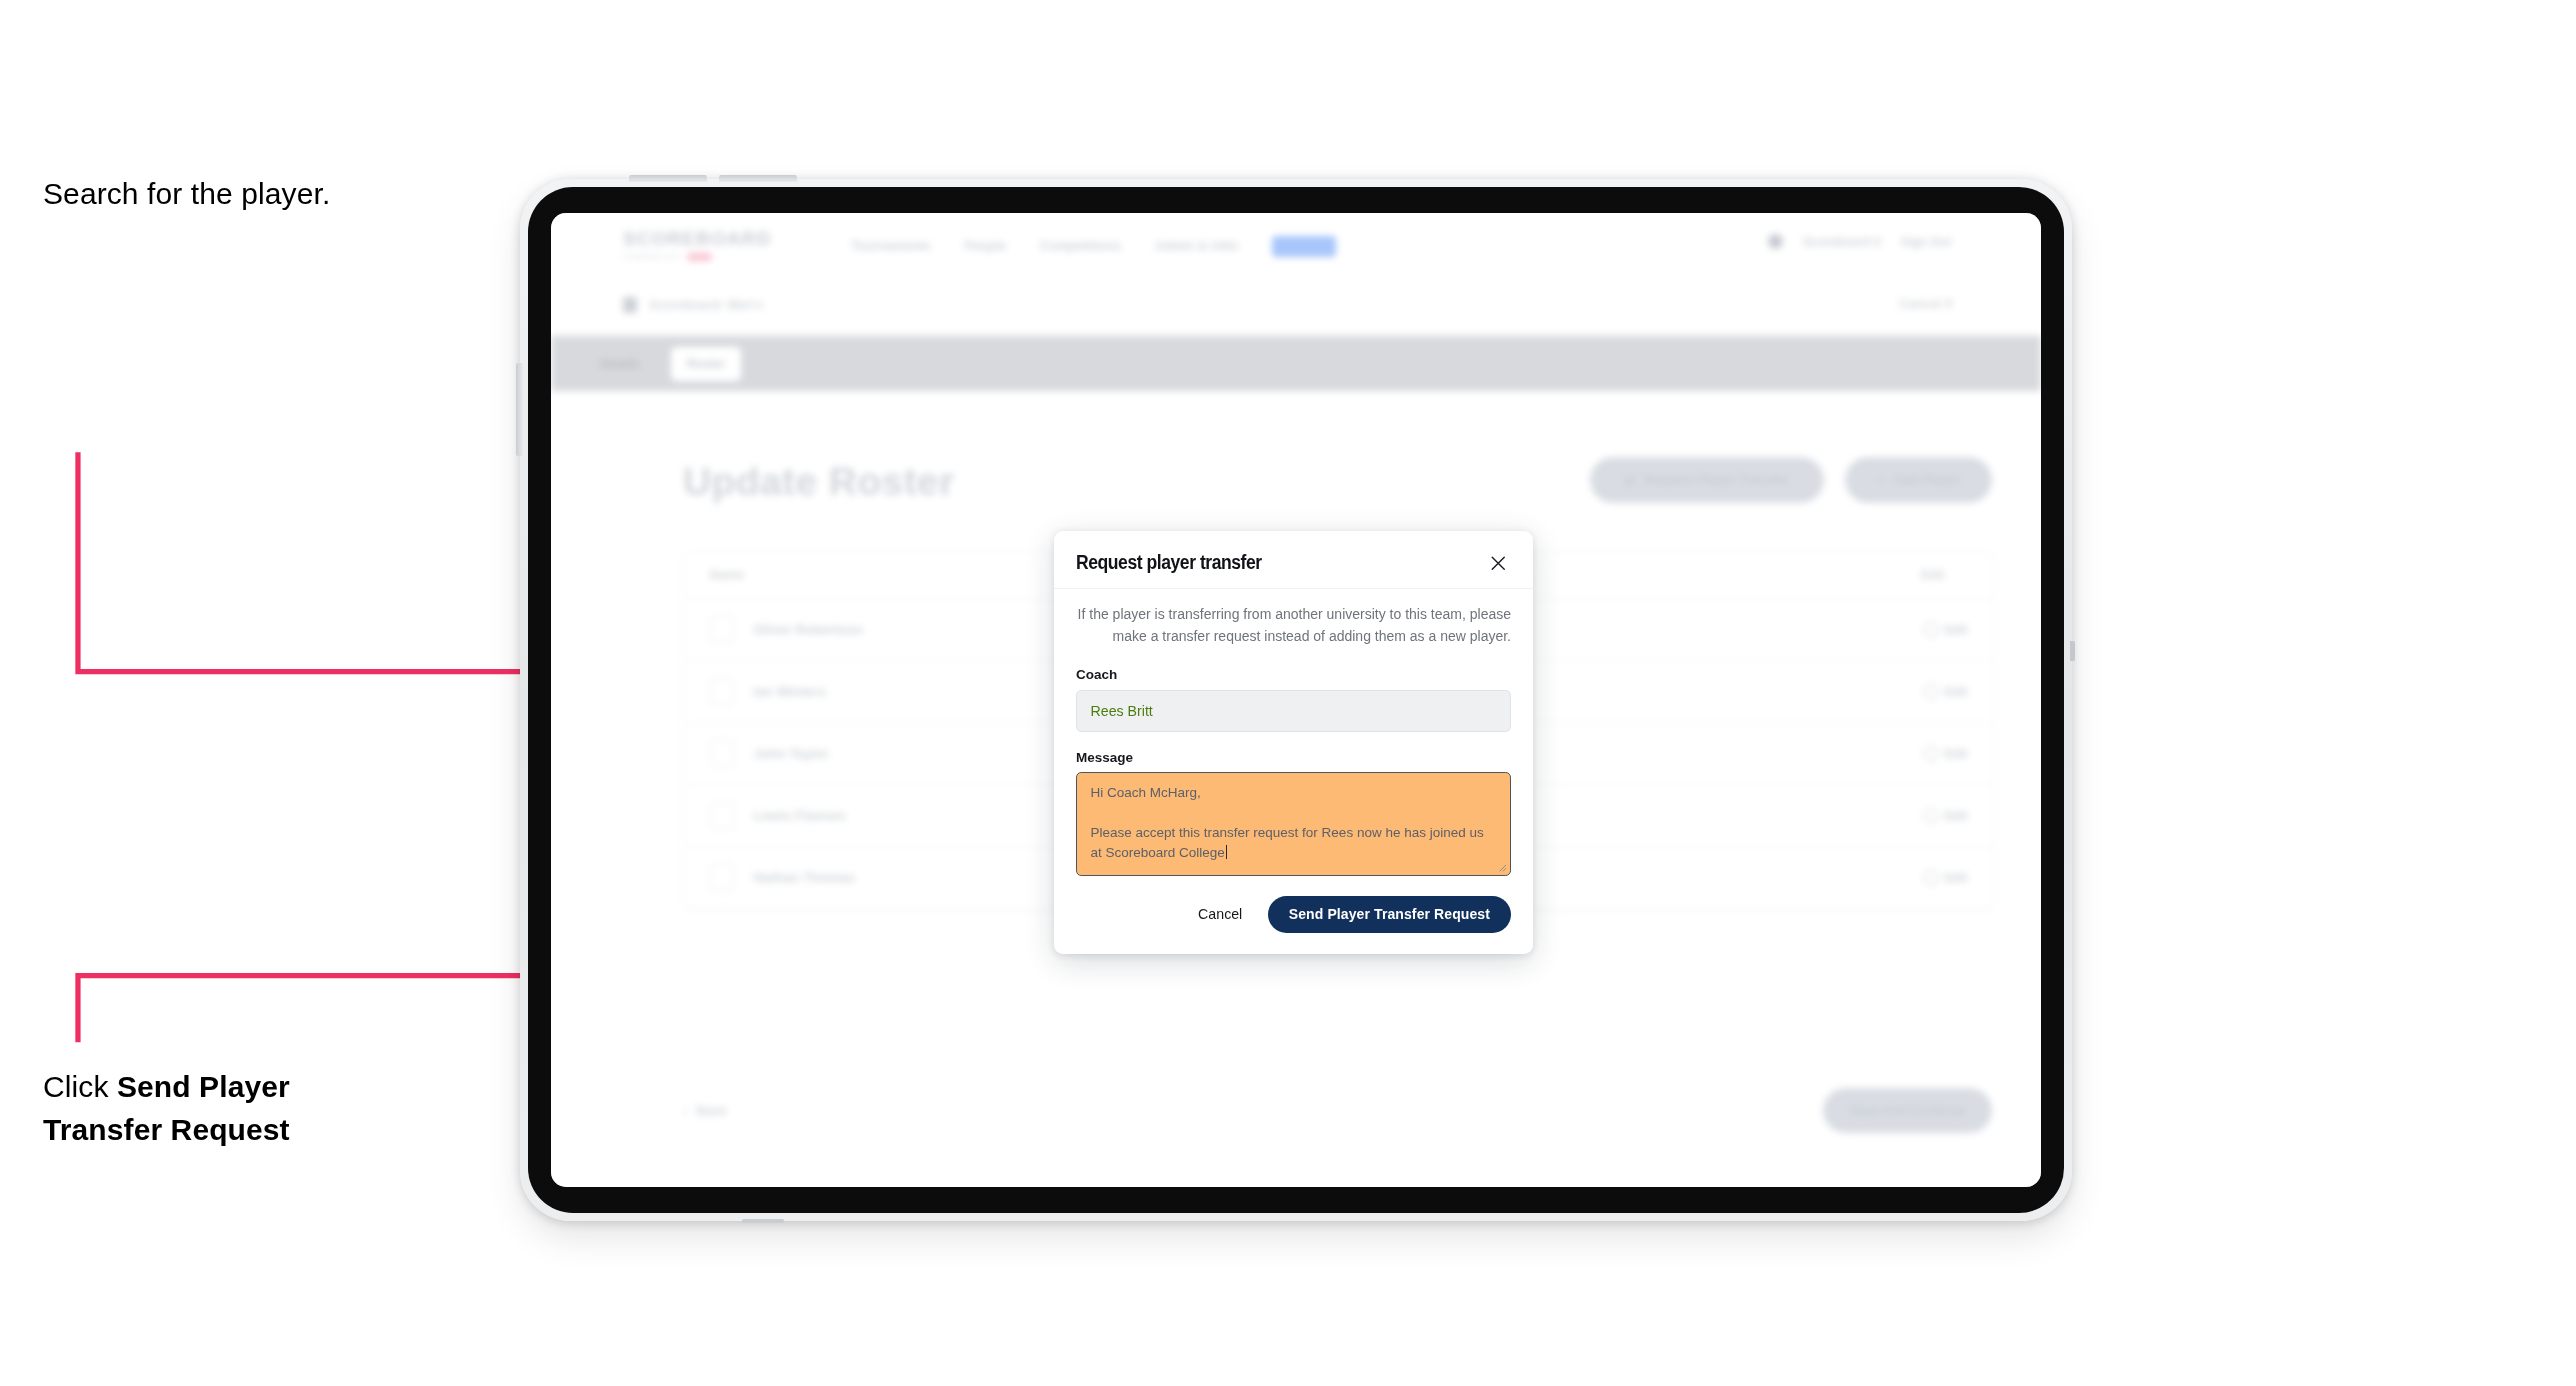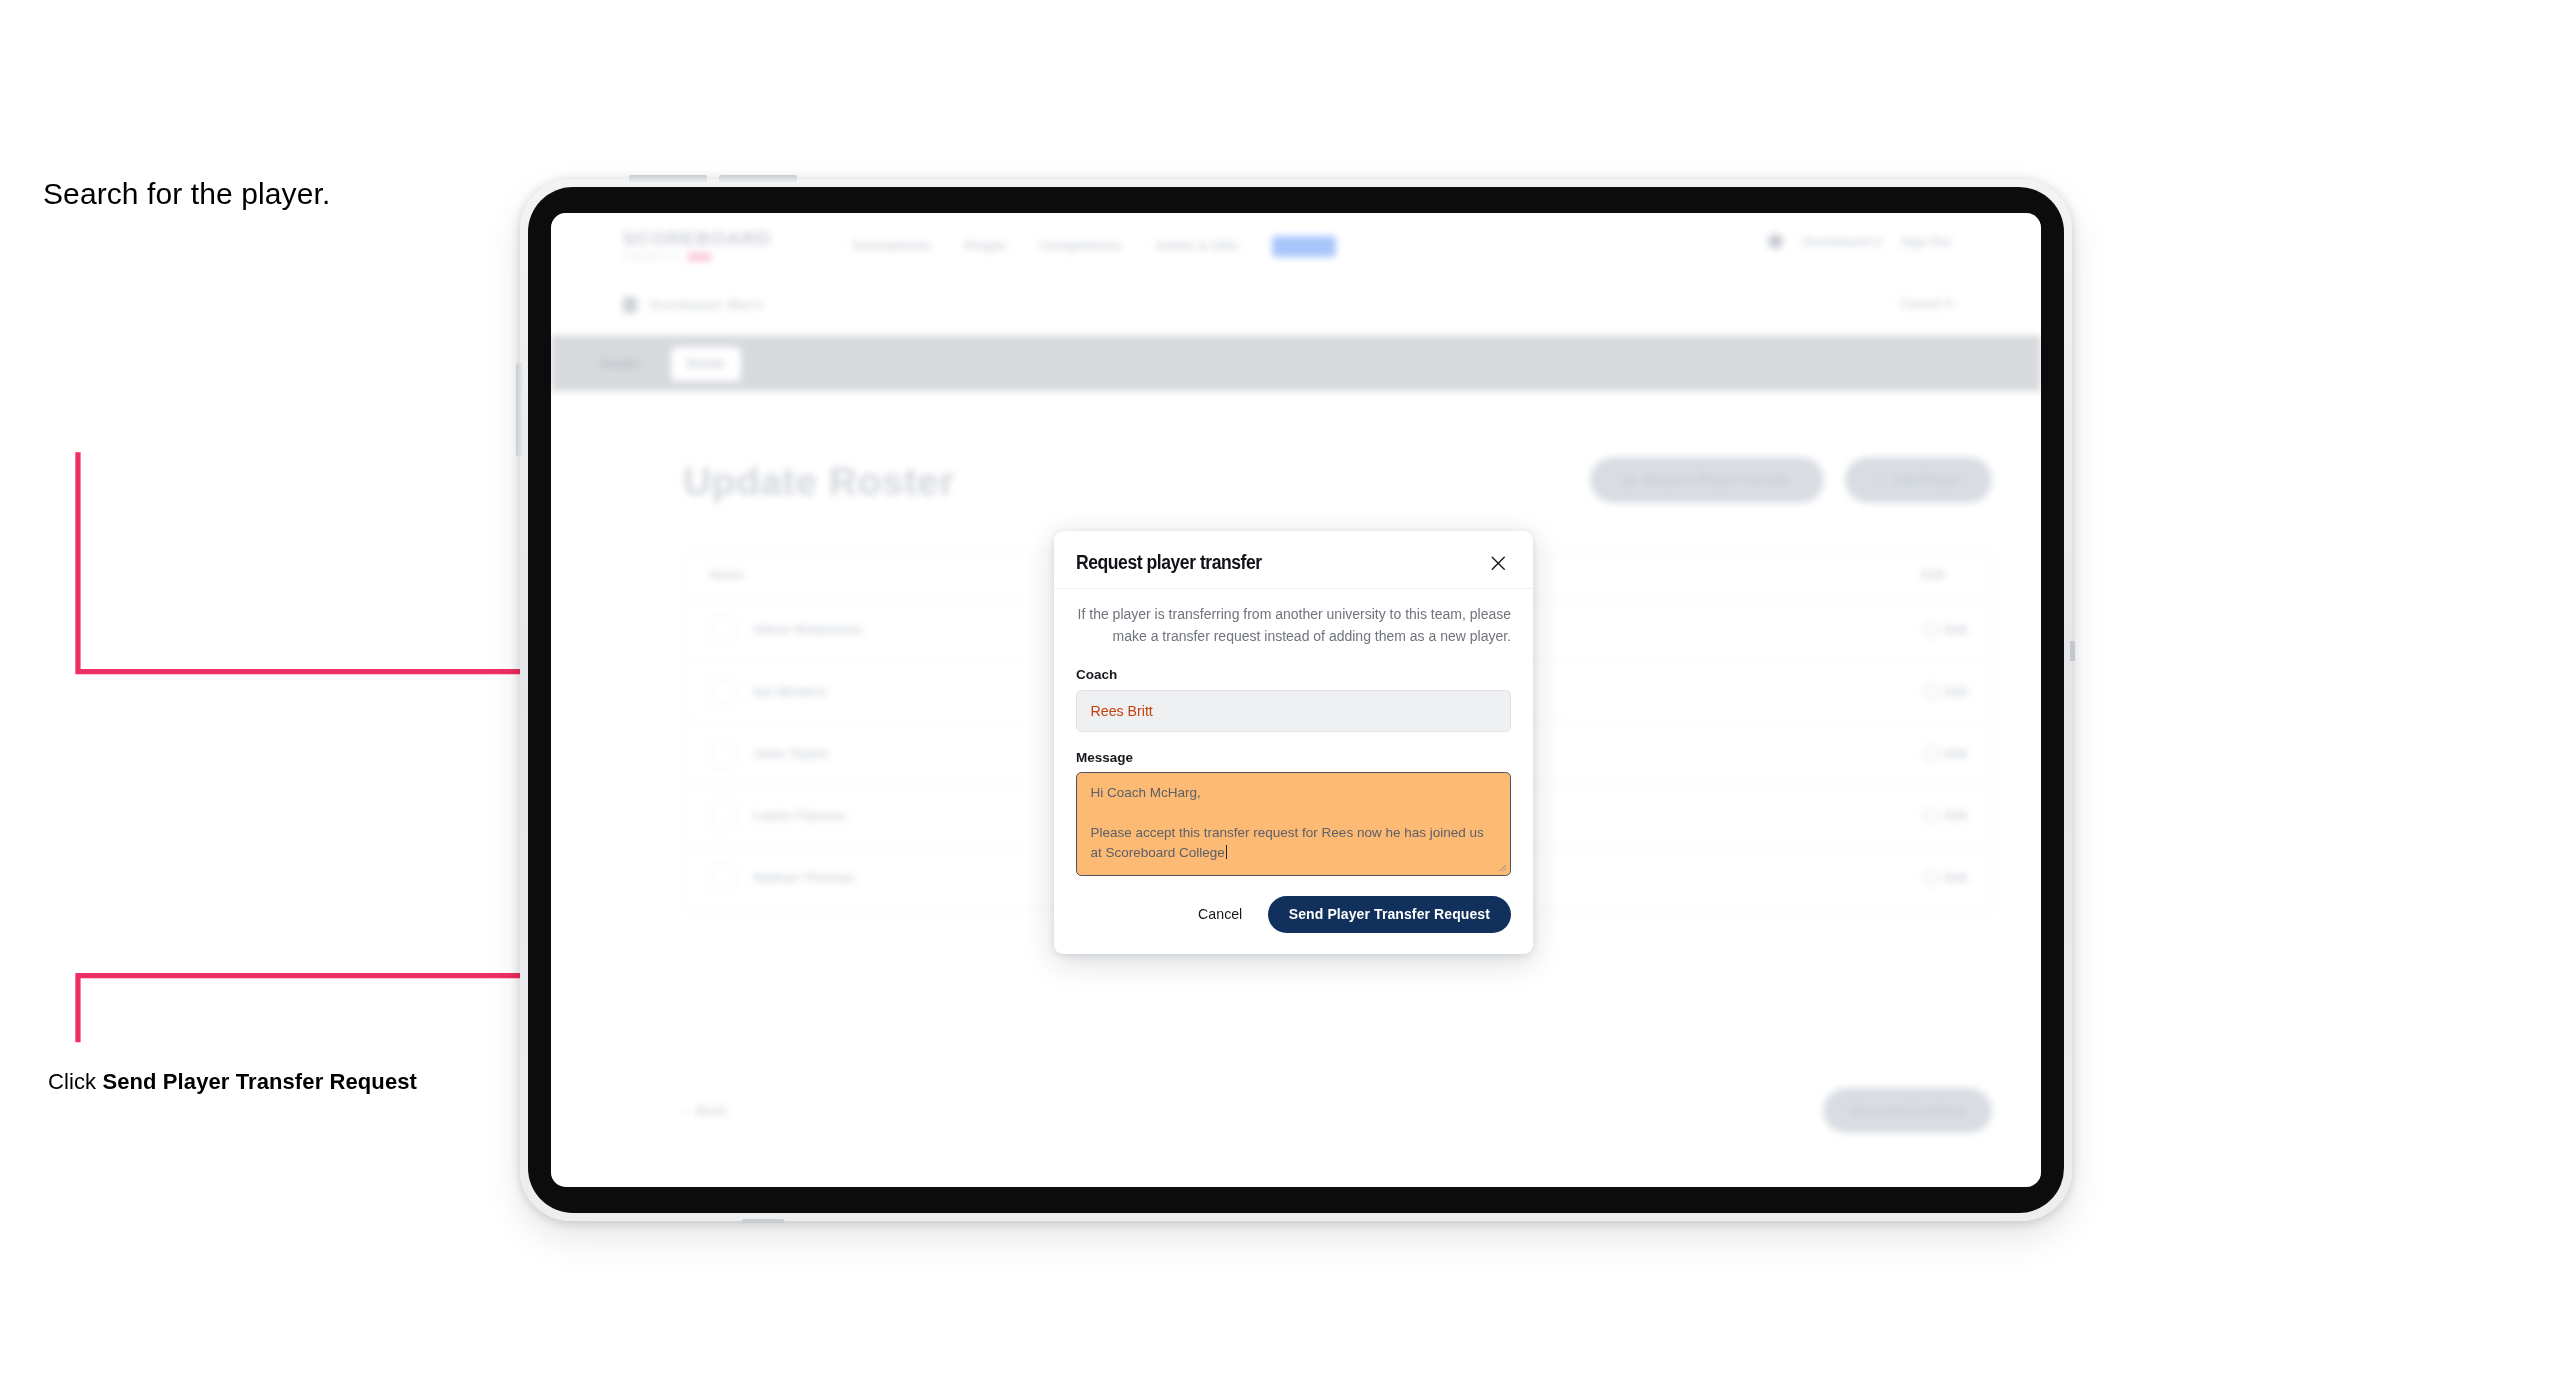--- a/index.html
+++ b/index.html
@@ -9,21 +9,21 @@
     font-family:"Liberation Sans", sans-serif;
     overflow:hidden;
     position:relative;
   }
 
   
   .annotations{position:absolute;left:0;top:0;width:569px;height:1386px;}
   .anno-block{position:absolute;color:#000;font-size:30px;line-height:1.35;letter-spacing:0.1px;}
   #anno-top{left:43px;top:174px;width:479px;}
   #anno-mid{left:43px;top:276px;width:449px;}
-  #anno-bottom{left:43px;top:1066px;width:374px;font-size:22px;line-height:1.42;text-align:right;}
+  #anno-bottom{left:43px;top:1066px;width:374px;font-size:30px;line-height:1.42;}
   #anno-bottom b{font-weight:700;}
 
   
   .arrows{position:absolute;left:0;top:0;width:2576px;height:1386px;pointer-events:none;}
 
   
   .tablet{
     position:absolute;left:520px;top:179px;
     width:1552px;height:1042px;
     border-radius:51px;
@@ -103,21 +103,21 @@
   }
   .modal-head{display:flex;align-items:center;padding:19px 22px 12.7px 22px;border-bottom:0.7px solid #f0f1f3;}
   .modal-title{font-size:19.5px;font-weight:800;color:#111318;letter-spacing:-0.5px;transform:scaleX(.9);transform-origin:left center;}
   .modal-close{margin-left:auto;width:25.5px;height:25.5px;display:flex;align-items:center;justify-content:center;cursor:pointer;}
   .modal-body{padding:15px 22px 0 22px;}
   .modal-desc{font-size:14px;line-height:1.55;color:#6f737b;margin:0 0 19.5px 0;text-align:right;}
   .field-label{font-size:13.5px;font-weight:700;color:#16181d;margin-bottom:7.5px;}
   .player-input{
     width:100%;box-sizing:border-box;height:42px;
     background:#eef0f2;border:0.7px solid #dfe2e6;border-radius:5.2px;
-    padding:0 13.5px;font-size:14.2px;color:#c2410c;
+    padding:0 13.5px;font-size:14.2px;color:#4d7c0f;
     font-family:"Liberation Sans",sans-serif;
     display:flex;align-items:center;
   }
   .spacer{height:18px;}
   .msg-box{
     width:100%;box-sizing:border-box;position:relative;
     border:1.2px solid #4f545c;border-radius:5.2px;background:#fdba74;
     padding:9.7px 13.5px 7.5px 13.5px;height:104px;overflow:hidden;
   }
   .msg-line{font-size:13.5px;color:#5c6069;line-height:1.5;}

